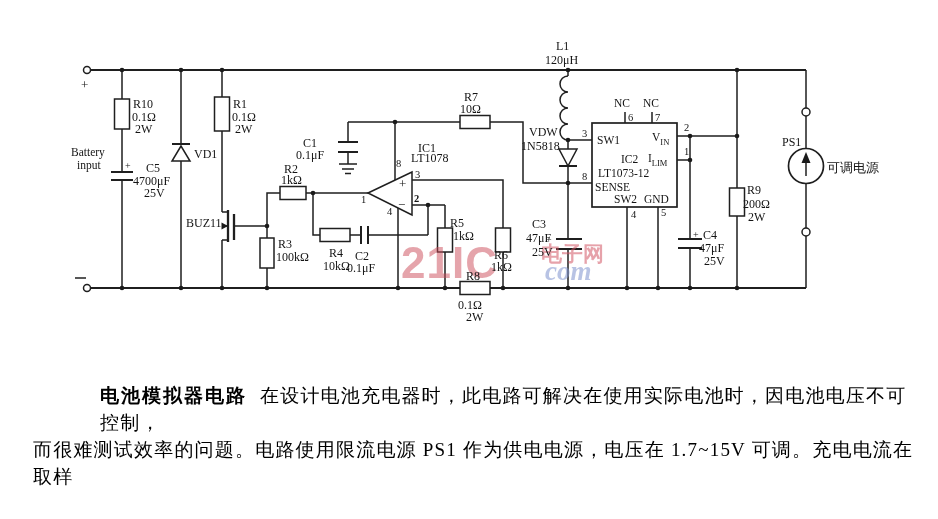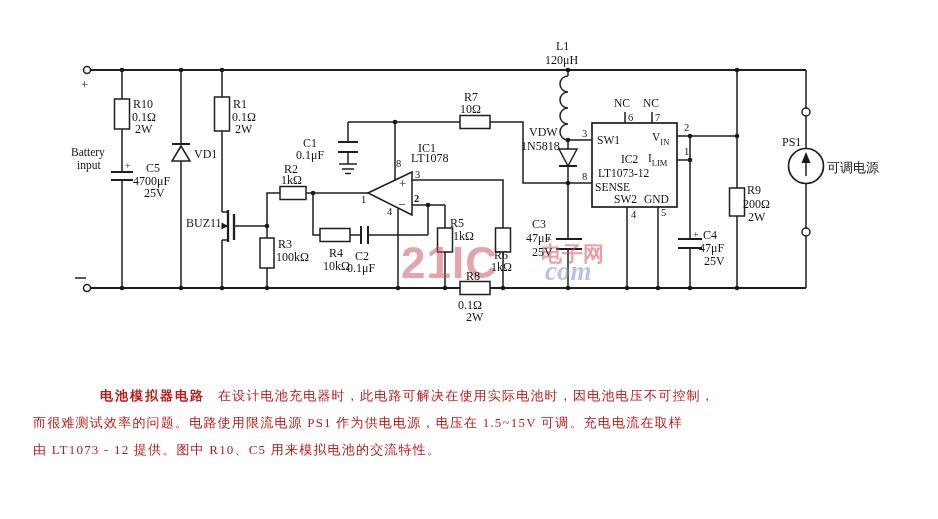--- a/index.html
+++ b/index.html
@@ -19,22 +19,22 @@
   text.p{font-size:10.5px;}
   text.s{font-size:11.5px;}
   text.pm{font-size:10px;}
   text.big{font-size:13px;}
   text.cn{font-size:13px;font-family:"DejaVu Sans","Liberation Sans",sans-serif;}
   text.wm1{font-size:44px;font-weight:bold;fill:rgba(203,73,88,0.5);letter-spacing:1px;
            font-family:"Liberation Sans","DejaVu Sans",sans-serif;}
   text.wm2{font-size:21px;font-weight:bold;fill:rgba(210,85,100,0.55);
            font-family:"DejaVu Sans","Liberation Sans",sans-serif;}
   text.wm3{font-size:27px;font-weight:bold;font-style:italic;fill:rgba(125,145,205,0.55);}
-  .desc{position:absolute;left:33px;top:382px;width:882px;color:#b91c1c;
-        font-size:13px;line-height:27px;letter-spacing:1.2px;
+  .desc{position:absolute;left:33px;top:382px;width:882px;color:#000000;
+        font-size:19px;line-height:27px;letter-spacing:1.2px;
         font-family:"Liberation Serif","DejaVu Serif",serif;}
   .desc .l1{padding-left:67px;}
   .desc b{margin-right:13px;letter-spacing:2px;}
 </style>
 </head>
 <body>
 
 <div class="page">
 
 <svg width="938" height="370" viewBox="0 0 938 370">
@@ -298,17 +298,16 @@
     <text x="743" y="208">200Ω</text>
     <text x="748" y="221">2W</text>
 
     <text x="782" y="146">PS1</text>
     <text class="cn" x="827" y="172">可调电源</text>
   </g>
 </svg>
 
 <div class="desc">
   <div class="l1"><b>电池模拟器电路</b><span>在设计电池充电器时，此电路可解决在使用实际电池时，因电池电压不可控制，</span></div>
-  <div>而很难测试效率的问题。电路使用限流电源 PS1 作为供电电源，电压在 1.5~15V 可调。充电电流在取样</div>
-  <div>由 LT1073 - 12 提供。图中 R10、C5 用来模拟电池的交流特性。</div>
+  <div>而很难测试效率的问题。电路使用限流电源 PS1 作为供电电源，电压在 1.7~15V 可调。充电电流在取样</div>
 </div>
 
 </div>
 
 </body></html>

